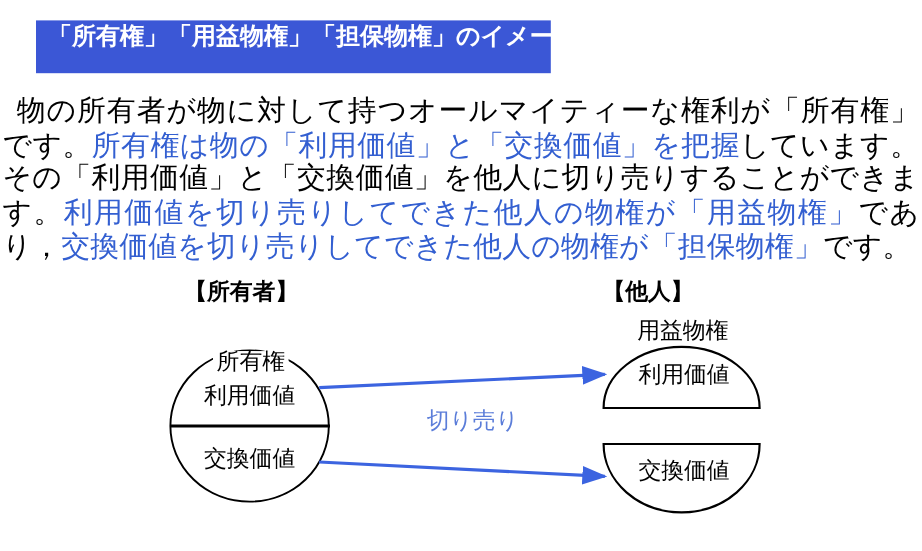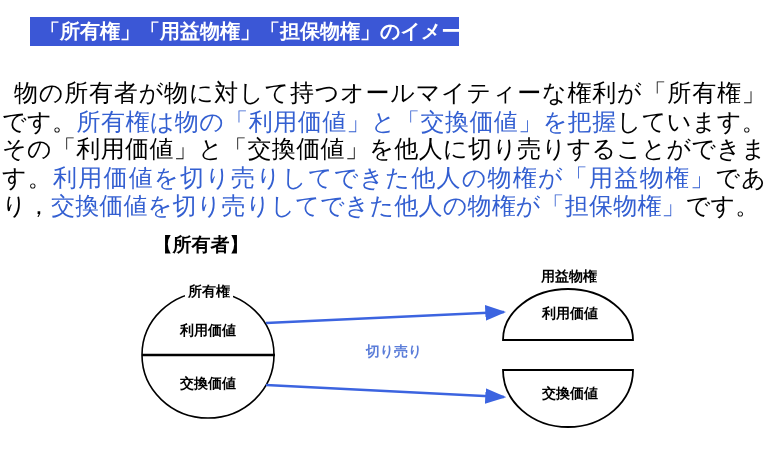--- a/index.html
+++ b/index.html
@@ -5,41 +5,41 @@
   :root{
     --title-bg:#3b57d6; --title-fg:#ffffff; --em:#335fd1;
     --arrow:#3c64e0; --arrow-label:#5b7dd9; --ink:#000000;
   }
   html,body{margin:0;padding:0;background:#fff;}
   .page{
     position:relative; width:768px; height:459px; background:#ffffff;
     overflow:hidden; font-family:"Liberation Serif","DejaVu Serif",serif; color:var(--ink);
   }
   .title-bar{
-    position:absolute; left:30px; top:17px; width:429px; height:29px;
+    position:absolute; left:30px; top:17px; width:429px; height:44px;
     background:var(--title-bg); color:var(--title-fg);
     font-family:"Liberation Sans","DejaVu Sans",sans-serif;
     font-weight:bold; font-size:20px; line-height:29px;
     padding-left:10px; box-sizing:border-box; white-space:nowrap;
   }
   .body-text{
     position:absolute; left:2px; top:56px; width:764px;
     font-size:24px; line-height:27.5px; text-align:justify;
     text-indent:12px; letter-spacing:0.2px;
   }
   .seg-em{
     color:var(--em);
     font-family:"Liberation Sans","DejaVu Sans",sans-serif;
   }
   .diagram{position:absolute; left:0; top:0; width:608px; height:459px;}
   .diagram svg{position:absolute; left:0; top:225px; width:768px; height:234px;}
   .dlabel{
     position:absolute; transform:translate(-50%,-50%); white-space:nowrap;
     font-family:"Liberation Sans","DejaVu Sans",sans-serif;
-    font-size:14px; color:var(--ink); background:#ffffff; padding:0 3px; line-height:1.1;font-weight:bold;
+    font-size:19px; color:var(--ink); background:#ffffff; padding:0 3px; line-height:1.1;
   }
   .dlabel.no-bg{background:transparent;}
   .dlabel.heading{font-weight:bold; font-size:19px;}
   .dlabel.arrow-label{color:var(--arrow-label); background:transparent;}
 </style>
 </head>
 <body>
 
 <div class="page">
 
@@ -63,22 +63,23 @@
 
       <path d="M 503 115 A 65 51 0 0 1 633 115 Z" fill="#ffffff" stroke="var(--ink)" stroke-width="1.8"></path>
 
       <path d="M 503 145 A 65 57 0 0 0 633 145 Z" fill="#ffffff" stroke="var(--ink)" stroke-width="1.8"></path>
 
       <line x1="266" y1="98" x2="504" y2="87" stroke="var(--arrow)" stroke-width="2.6" marker-end="url(#arrowhead)"></line>
       <line x1="266" y1="160" x2="504" y2="172" stroke="var(--arrow)" stroke-width="2.6" marker-end="url(#arrowhead)"></line>
     </svg>
 
     <div class="dlabel heading no-bg" style="left:201px; top:245px;">【所有者】</div>
+    <div class="dlabel heading no-bg" style="left:540px; top:245px;">【他人】</div>
 
-    <div class="dlabel" style="left:209px; top:292px;">所有権</div>
+    <div class="dlabel" style="left:209px; top:303px;">所有権</div>
     <div class="dlabel no-bg" style="left:208px; top:331px;">利用価値</div>
     <div class="dlabel no-bg" style="left:208px; top:384px;">交換価値</div>
 
     <div class="dlabel" style="left:569px; top:277px;">用益物権</div>
     <div class="dlabel no-bg" style="left:570px; top:314px;">利用価値</div>
 
     <div class="dlabel no-bg" style="left:570px; top:394px;">交換価値</div>
 
     <div class="dlabel arrow-label" style="left:394px; top:352px;">切り売り</div>
   </div>

